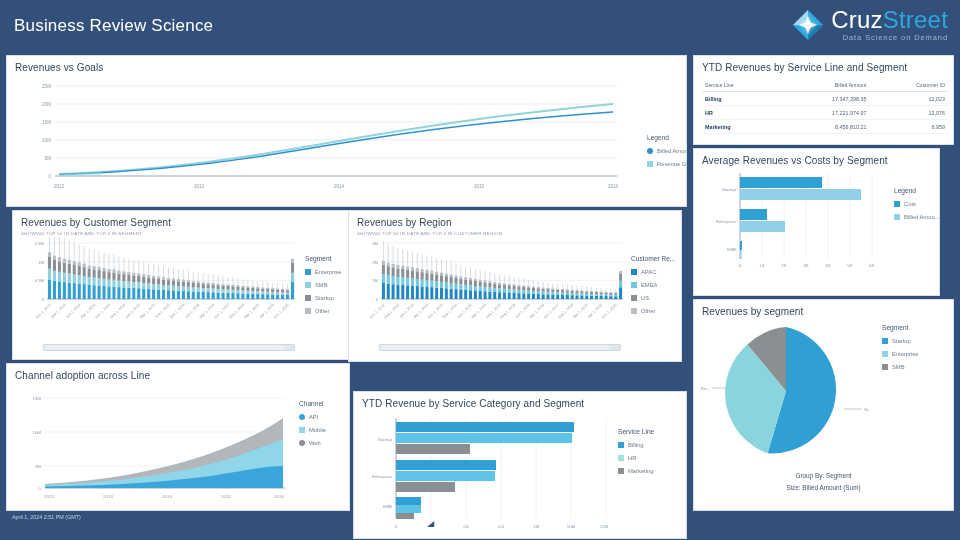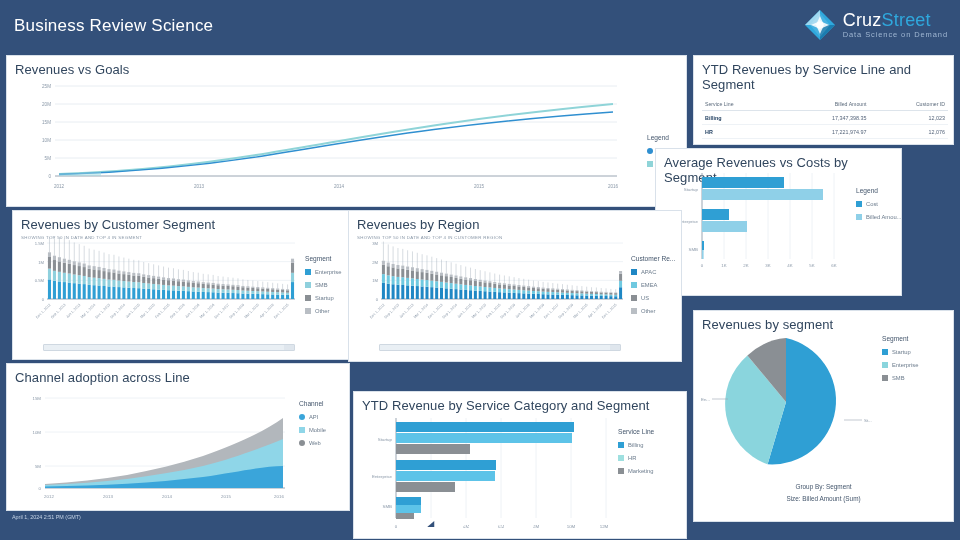--- a/index.html
+++ b/index.html
@@ -13,43 +13,43 @@
 
   
   .header { position: absolute; left: 0; top: 0; width: 960px; height: 48px; }
   .header-title {
     position: absolute; left: 14px; top: 16px;
     font-size: 17px; color: #ffffff; letter-spacing: .2px;
   }
   .logo { position: absolute; right: 12px; top: 6px; height: 38px; display: flex; align-items: center; gap: 6px; }
   .logo-mark { width: 34px; height: 34px; position: relative; }
   .logo-text { display: flex; flex-direction: column; line-height: 1; }
-  .logo-name { font-size: 18px; color: #ffffff; letter-spacing: .2px; }
+  .logo-name { font-size: 24px; color: #ffffff; letter-spacing: .2px; }
   .logo-name .accent { color: #2fa8dd; }
   .logo-tag { font-size: 7.5px; color: #9fb6d2; letter-spacing: .9px; margin-top: 2px; text-align: right; }
 
   
   .panel {
     position: absolute; background: #ffffff;
     border: 1px solid #d9e1ea;
     overflow: hidden;
   }
   .panel-title {
-    font-size: 13px; color: #31465e; padding: 6px 0 0 8px; letter-spacing: .1px;
+    font-size: 10px; color: #31465e; padding: 6px 0 0 8px; letter-spacing: .1px;
   }
   .panel-sub {
     font-size: 4.4px; color: #8a98a8; padding: 3px 0 0 8px; letter-spacing: .3px;
   }
 
   .p-revgoals   { left: 6px;   top: 55px;  width: 681px; height: 152px; }
   .p-ytdtable   { left: 693px; top: 55px;  width: 261px; height: 90px; }
-  .p-avgrev     { left: 655px; top: 148px; width: 247px; height: 148px; }
+  .p-avgrev     { left: 693px; top: 148px; width: 247px; height: 148px; }
   .p-custseg    { left: 12px;   top: 210px; width: 344px; height: 150px; }
   .p-region     { left: 348px; top: 210px; width: 334px; height: 152px; }
-  .p-pie        { left: 693px; top: 299px; width: 261px; height: 212px; margin-top: 11px; }
+  .p-pie        { left: 693px; top: 299px; width: 261px; height: 212px; }
   .p-channel    { left: 6px;   top: 363px; width: 344px; height: 148px; }
   .p-ytdbar     { left: 353px; top: 363px; width: 334px; height: 148px; margin-top: 28px; }
 
   
   .legend { position: absolute; }
   .legend-title { font-size: 6.6px; color: #44566c; margin-bottom: 7px; }
   .legend-item { display: flex; align-items: center; gap: 4px; margin-bottom: 7px; }
   .legend-swatch { width: 6px; height: 6px; flex: 0 0 6px; }
   .legend-swatch.round { border-radius: 50%; }
   .legend-label { font-size: 5.8px; color: #6b7b8c; white-space: nowrap; }

